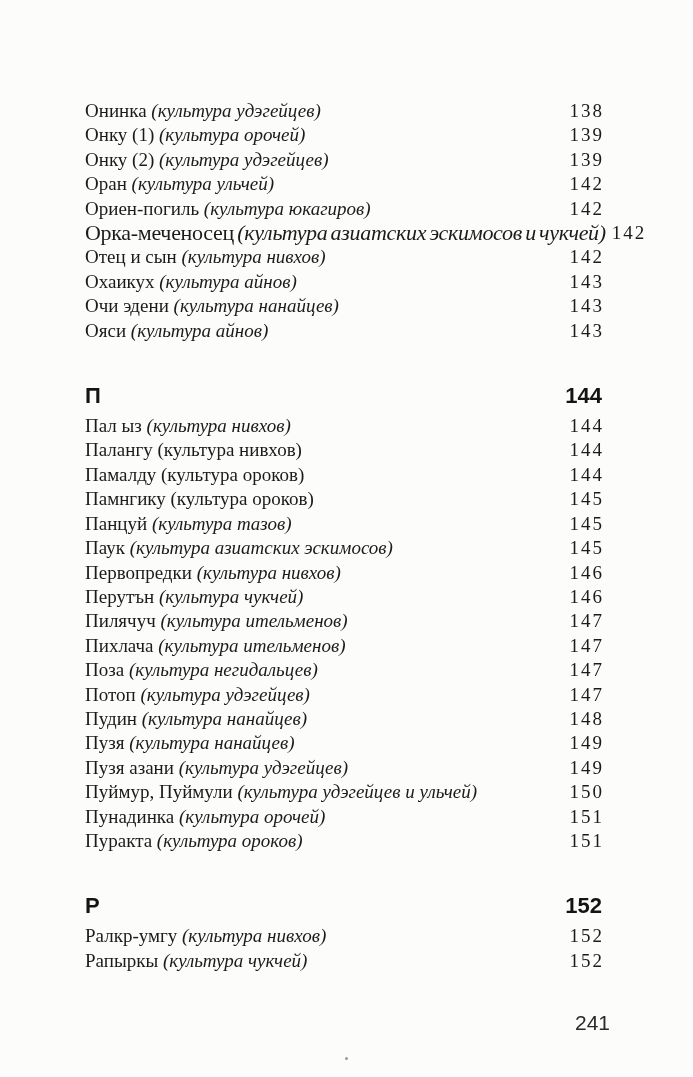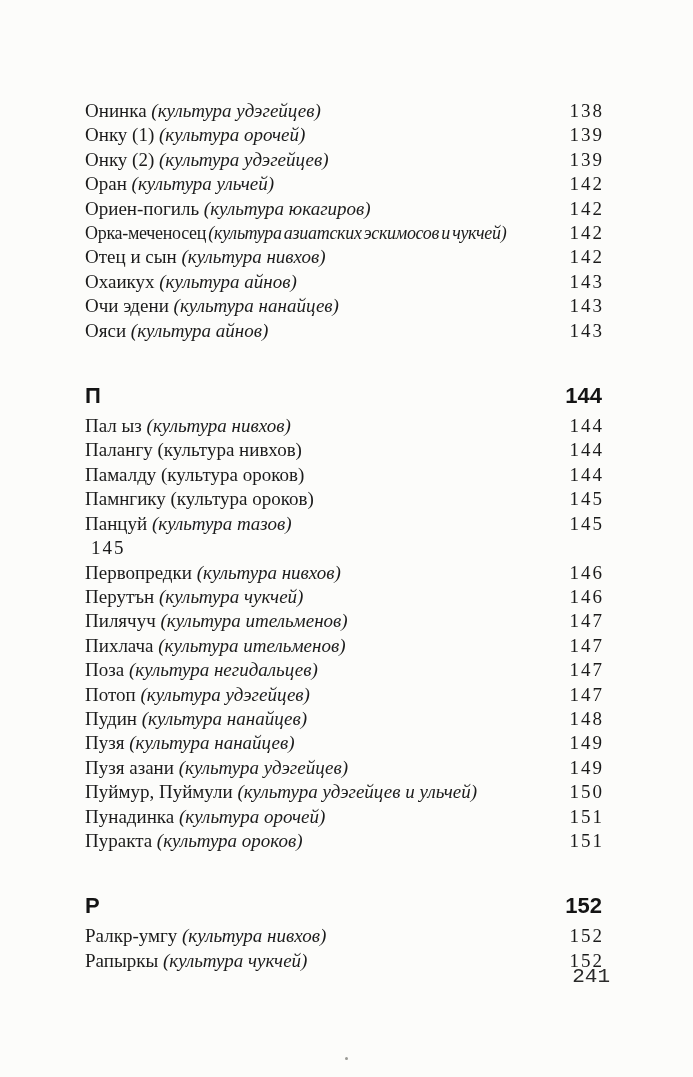--- a/index.html
+++ b/index.html
@@ -38,36 +38,36 @@
   .entry {
     display: flex;
     justify-content: space-between;
     align-items: center;
     font-size: 19px;
     line-height: 24.4px;
     white-space: nowrap;
   }
   .entry-text { white-space: nowrap; }
   .entry-text.tight {
-    font-size: 18px;
+    font-size: 22px;
     letter-spacing: -0.3px;
     word-spacing: -2px;
   }
   .entry-note.italic { font-style: italic; }
   .entry-page {
     letter-spacing: 2px;
     margin-right: -2px;
     margin-left: 6px;
     white-space: nowrap;
   }
   .folio {
     position: absolute;
     right: 83px;
-    top: 964px;
-    font-family: Liberation Mono, monospace;
+    top: 1010px;
+    font-family: Liberation Sans, sans-serif;
     font-size: 21px;
     line-height: 26px;
     color: #2a2a2a;
   }
   .speck {
     position: absolute;
     left: 345px;
     top: 1057px;
     width: 3px;
     height: 3px;
@@ -141,20 +141,21 @@
         </div>
         <div class="entry">
           <span class="entry-text"><span class="entry-name">Памнгику </span><span class="entry-note">(культура ороков)</span></span>
           <span class="entry-page">145</span>
         </div>
         <div class="entry">
           <span class="entry-text"><span class="entry-name">Панцуй </span><span class="entry-note italic">(культура тазов)</span></span>
           <span class="entry-page">145</span>
         </div>
         <div class="entry">
+          <span class="entry-text"><span class="entry-name">Паук </span><span class="entry-note italic">(культура азиатских эскимосов)</span></span>
           <span class="entry-page">145</span>
         </div>
         <div class="entry">
           <span class="entry-text"><span class="entry-name">Первопредки </span><span class="entry-note italic">(культура нивхов)</span></span>
           <span class="entry-page">146</span>
         </div>
         <div class="entry">
           <span class="entry-text"><span class="entry-name">Перутън </span><span class="entry-note italic">(культура чукчей)</span></span>
           <span class="entry-page">146</span>
         </div>

